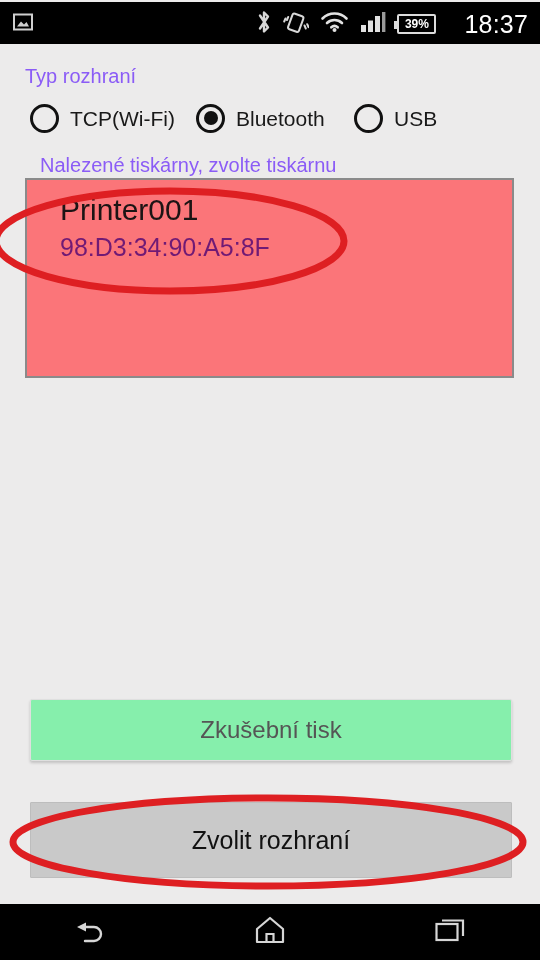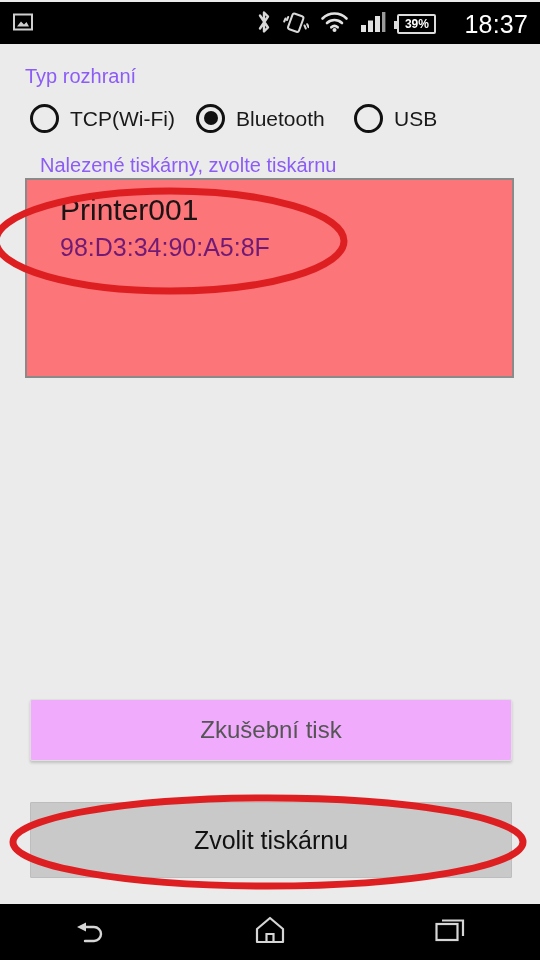--- a/index.html
+++ b/index.html
@@ -153,21 +153,21 @@
     box-sizing: border-box;
     display: flex;
     align-items: center;
     justify-content: center;
     cursor: pointer;
     white-space: nowrap;
   }
   #btn-testprint {
     left: 30px; top: 655px;
     width: 482px; height: 62px;
-    background: #f0abfc;
+    background: #86efac;
     border: 1px solid #dfdfdf;
     border-radius: 2px;
     color: #555555;
     font-size: 24px;
     box-shadow: 0 2px 3px rgba(0,0,0,0.18);
   }
   #btn-selectprinter {
     left: 30px; top: 758px;
     width: 482px; height: 76px;
     background: #c9c9c9;
@@ -294,21 +294,21 @@
         <div class="li-name">Printer001</div>
         <div class="li-mac">98:D3:34:90:A5:8F</div>
       </div>
     </div>
 
     <div class="btn" id="btn-testprint">
       <span>Zkušební tisk</span>
     </div>
 
     <div class="btn" id="btn-selectprinter">
-      <span>Zvolit tiskárnu</span>
+      <span>Zvolit rozhraní</span>
     </div>
 
     <svg class="annot" id="annot-printer" viewBox="0 0 360 110">
       <ellipse cx="178" cy="55" rx="174" ry="50"></ellipse>
     </svg>
 
     <svg class="annot" id="annot-button" viewBox="0 0 520 100">
       <ellipse cx="260" cy="50" rx="255" ry="44"></ellipse>
     </svg>
 

